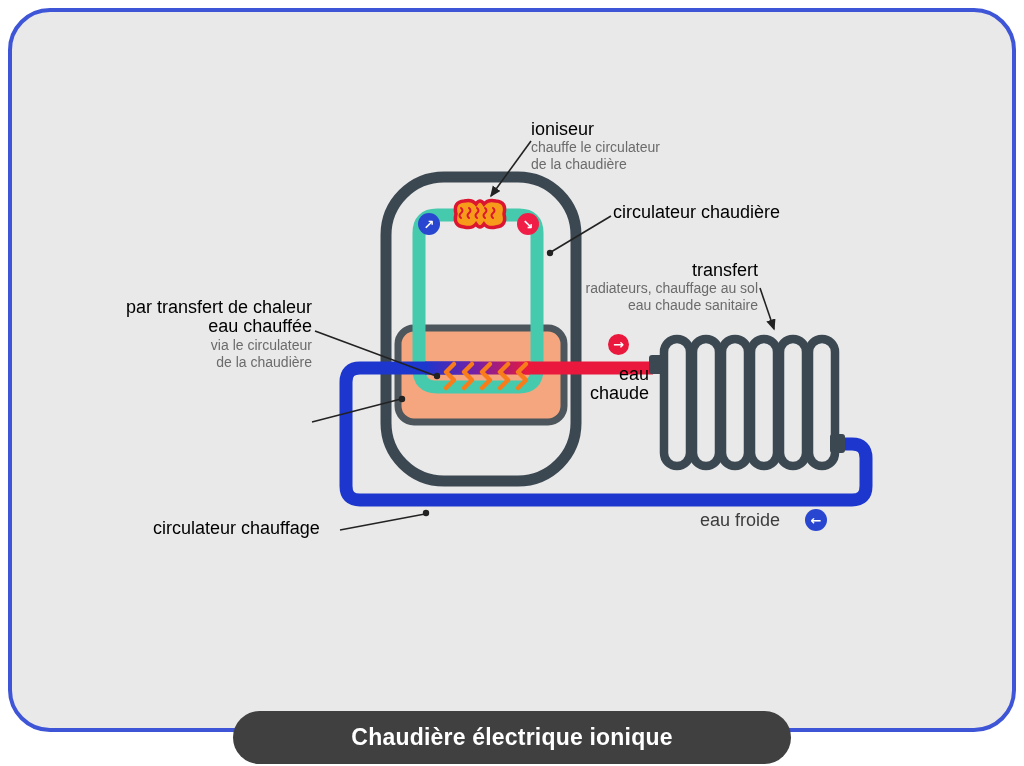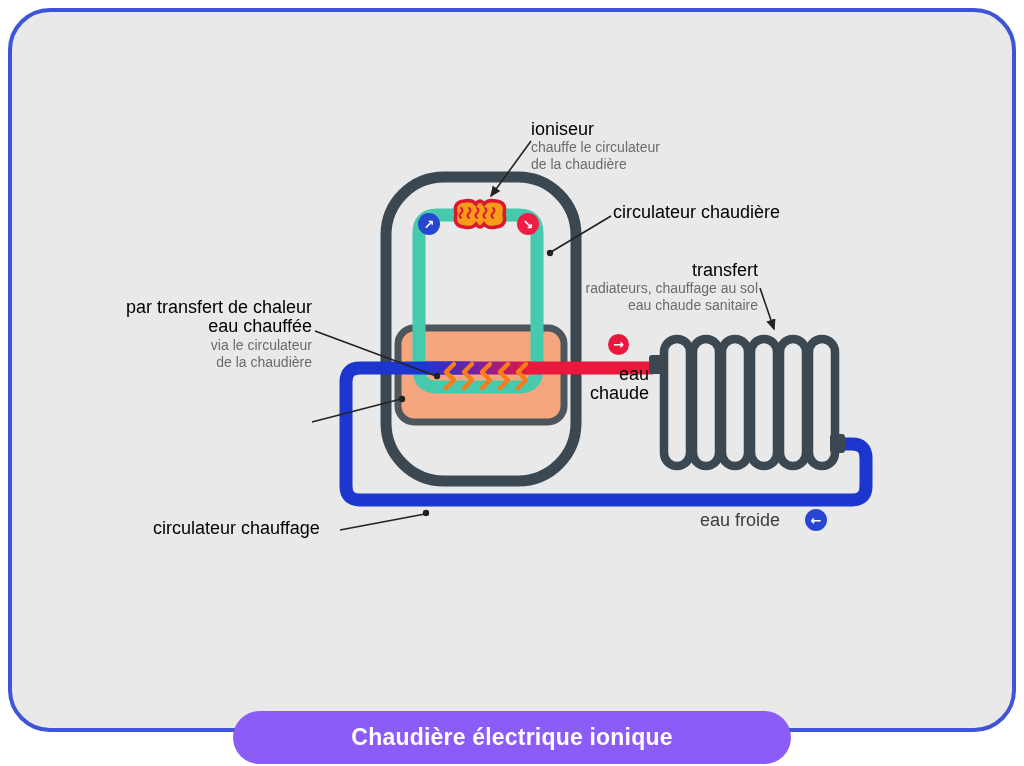--- a/index.html
+++ b/index.html
@@ -14,21 +14,21 @@
   .right-align{text-align:right;}
   .flow-circle{position:absolute;width:22px;height:22px;border-radius:50%;
         display:flex;align-items:center;justify-content:center;color:#fff;
         font-family:"DejaVu Sans", sans-serif;font-size:13px;font-weight:bold;}
   .blue-circle{background:#2946D0;}
   .red-circle{background:#F01E46;}
   .hot-circle{background:#E9183C;}
   .eau-froide-row{position:absolute;display:flex;align-items:flex-end;gap:25px;}
   .eau-froide-row .flow-circle{position:static;}
   .title-pill{position:absolute;left:233px;top:711px;width:558px;height:53px;
-        background:#8b5cf6;border-radius:27px;display:flex;align-items:center;justify-content:center;
+        background:#404040;border-radius:27px;display:flex;align-items:center;justify-content:center;
         color:#ffffff;font-size:23px;font-weight:bold;letter-spacing:.2px;}
 </style>
 </head>
 <body>
 
 <div class="stage">
 
   <div class="card"></div>
 
   <svg class="diagram" width="1024" height="766" viewBox="0 0 1024 766">

